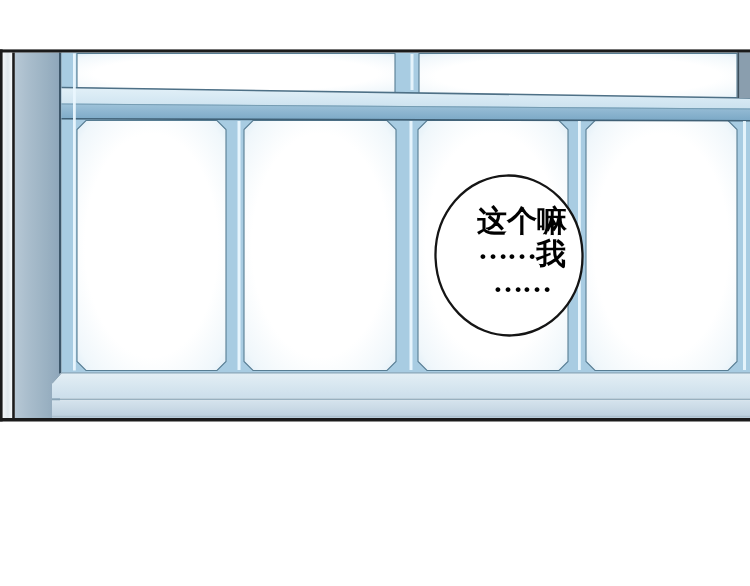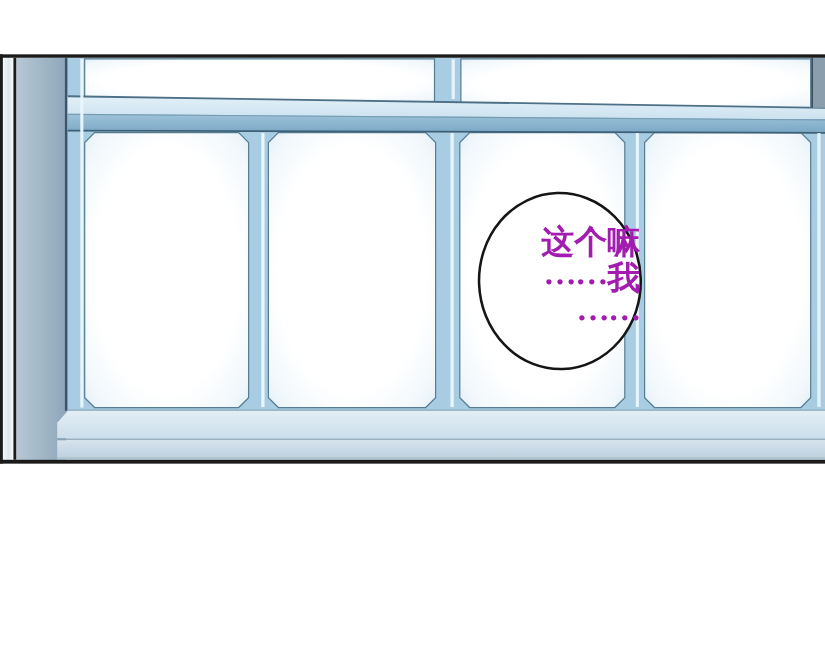--- a/index.html
+++ b/index.html
@@ -4,22 +4,22 @@
 <style>
   html,body{margin:0;padding:0;background:#ffffff;}
   .stage{
     position:relative;width:750px;height:586px;overflow:hidden;background:#ffffff;
     font-family:"Liberation Sans","DejaVu Sans",sans-serif;
   }
   .panel-svg{position:absolute;left:0;top:0;}
   .bubble-text{
     position:absolute;left:462px;top:204px;width:120px;
     font-family:"Liberation Serif","DejaVu Serif",serif;
-    font-weight:600;color:#a21caf;font-size:30px;line-height:33px;
-    white-space:nowrap;text-align:right;
+    font-weight:600;color:#000000;font-size:30px;line-height:33px;
+    white-space:nowrap;text-align:center;
   }
   .bubble-line{height:33px;}
   .ellipsis-raised{position:relative;top:-0.18em;letter-spacing:-1px;}
 </style>
 </head>
 <body>
 
 <div class="stage">
 
   <svg class="panel-svg" width="750" height="586" viewBox="0 0 750 586">

